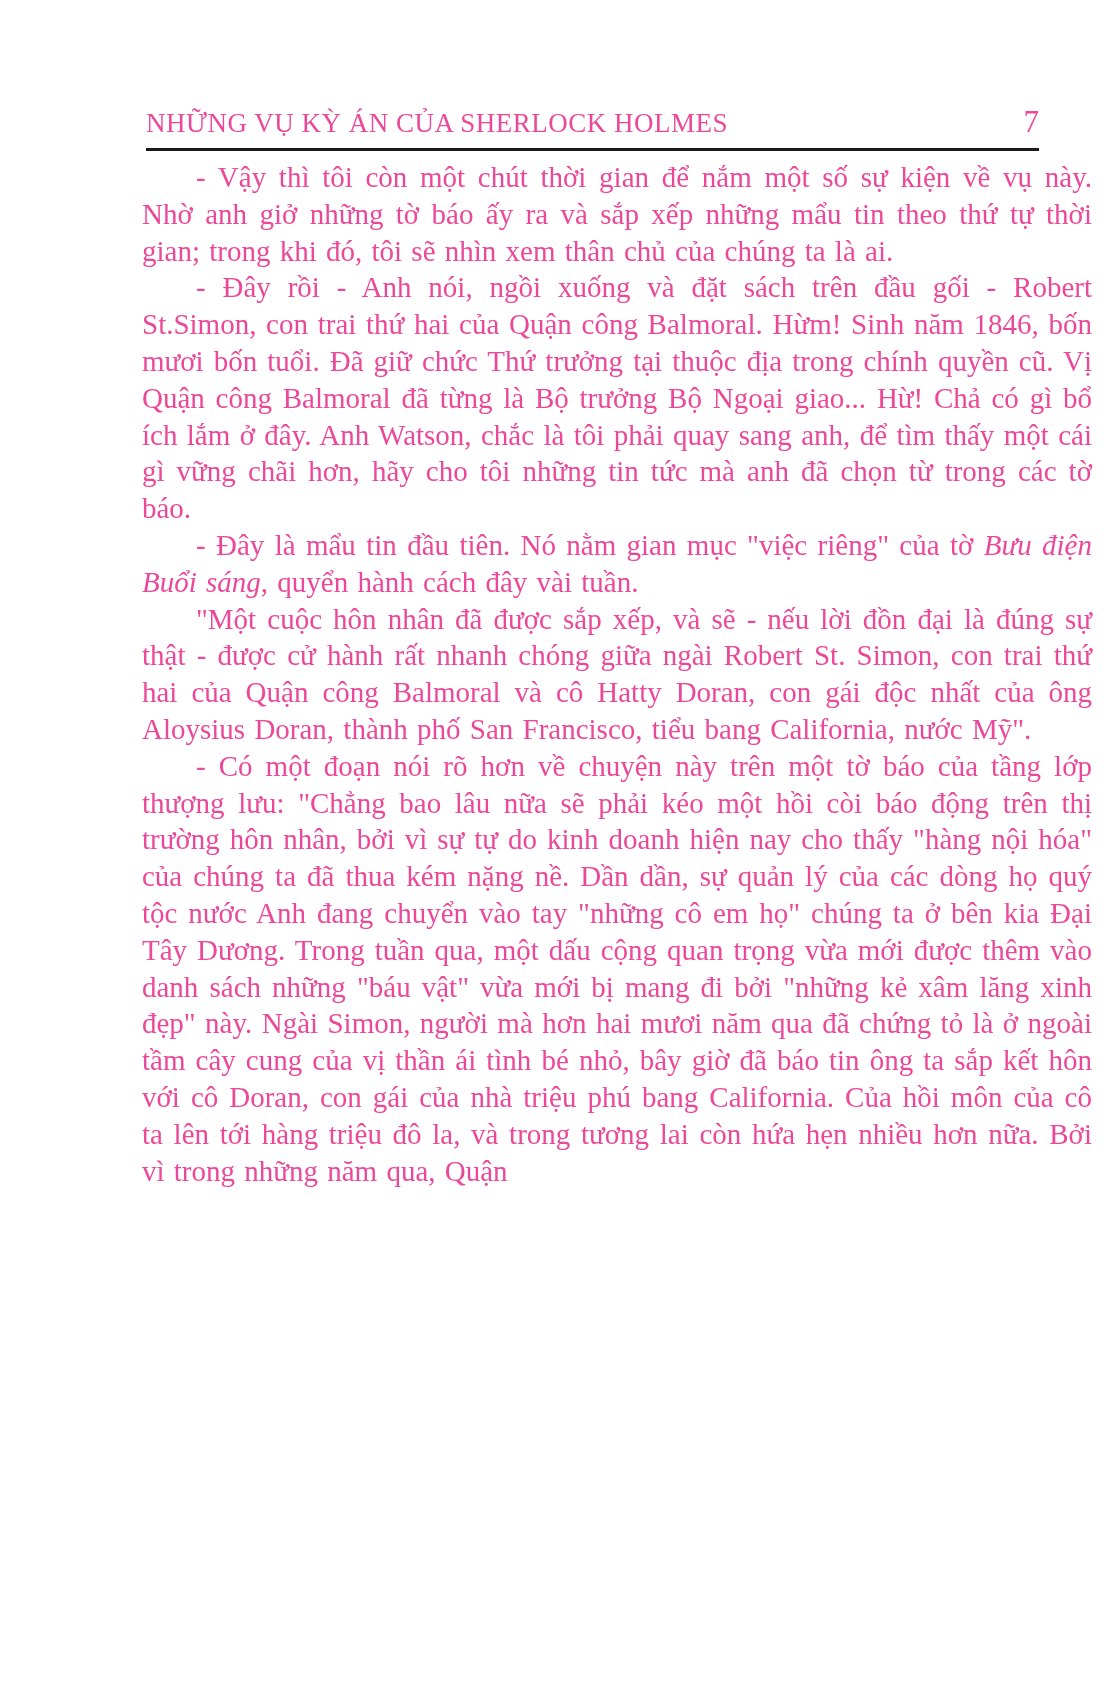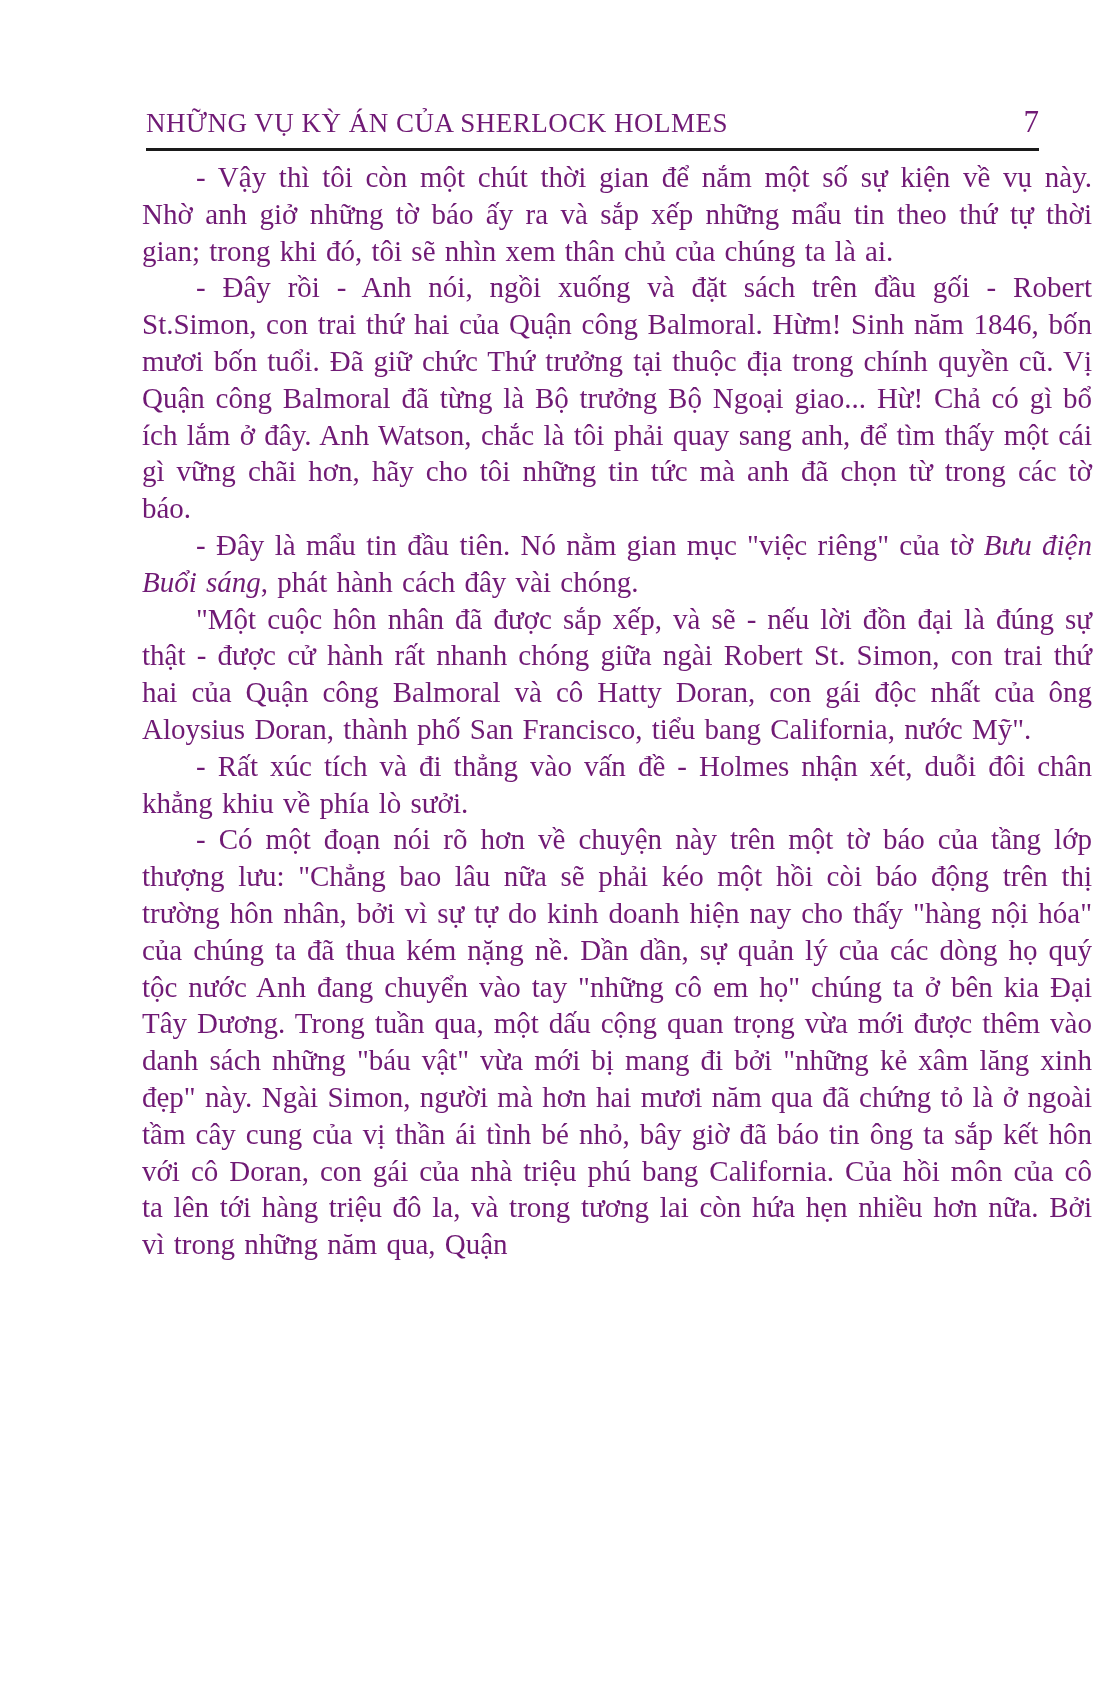--- a/index.html
+++ b/index.html
@@ -5,21 +5,21 @@
   html, body {
     margin: 0;
     padding: 0;
     background: #ffffff;
   }
   .page {
     position: relative;
     width: 1108px;
     height: 1700px;
     background: #ffffff;
-    color: #701a75;
+    color: #ec4899;
     font-family: "Liberation Serif", "DejaVu Serif", serif;
     box-sizing: border-box;
     padding: 106px 16px 0 142px;
     overflow: hidden;
   }
   .page-header {
     display: flex;
     justify-content: space-between;
     align-items: baseline;
     width: 893px;
@@ -66,19 +66,18 @@
   <header class="page-header">
     <span class="running-title">NHỮNG VỤ KỲ ÁN CỦA SHERLOCK HOLMES</span>
     <span class="page-number">7</span>
   </header>
 
   <hr class="header-rule">
 
   <main class="body-text" id="paragraphs">
       <p><span>- Vậy thì tôi còn một chút thời gian để nắm một số sự kiện về vụ này. Nhờ anh giở những tờ báo ấy ra và sắp xếp những mẩu tin theo thứ tự thời gian; trong khi đó, tôi sẽ nhìn xem thân chủ của chúng ta là ai.</span></p>
       <p><span>- Đây rồi - Anh nói, ngồi xuống và đặt sách trên đầu gối - Robert St.Simon, con trai thứ hai của Quận công Balmoral. Hừm! Sinh năm 1846, bốn mươi bốn tuổi. Đã giữ chức Thứ trưởng tại thuộc địa trong chính quyền cũ. Vị Quận công Balmoral đã từng là Bộ trưởng Bộ Ngoại giao... Hừ! Chả có gì bổ ích lắm ở đây. Anh Watson, chắc là tôi phải quay sang anh, để tìm thấy một cái gì vững chãi hơn, hãy cho tôi những tin tức mà anh đã chọn từ trong các tờ báo.</span></p>
-      <p><span>- Đây là mẩu tin đầu tiên. Nó nằm gian mục "việc riêng" của tờ </span><span class="italic">Bưu điện Buổi sáng</span><span>, phát hành cách đây vài chóng.</span></p>
+      <p><span>- Đây là mẩu tin đầu tiên. Nó nằm gian mục "việc riêng" của tờ </span><span class="italic">Bưu điện Buổi sáng</span><span>, quyển hành cách đây vài tuần.</span></p>
       <p><span>"Một cuộc hôn nhân đã được sắp xếp, và sẽ - nếu lời đồn đại là đúng sự thật - được cử hành rất nhanh chóng giữa ngài Robert St. Simon, con trai thứ hai của Quận công Balmoral và cô Hatty Doran, con gái độc nhất của ông Aloysius Doran, thành phố San Francisco, tiểu bang California, nước Mỹ".</span></p>
-      <p><span>- Rất xúc tích và đi thẳng vào vấn đề - Holmes nhận xét, duỗi đôi chân khẳng khiu về phía lò sưởi.</span></p>
       <p><span>- Có một đoạn nói rõ hơn về chuyện này trên một tờ báo của tầng lớp thượng lưu: "Chẳng bao lâu nữa sẽ phải kéo một hồi còi báo động trên thị trường hôn nhân, bởi vì sự tự do kinh doanh hiện nay cho thấy "hàng nội hóa" của chúng ta đã thua kém nặng nề. Dần dần, sự quản lý của các dòng họ quý tộc nước Anh đang chuyển vào tay "những cô em họ" chúng ta ở bên kia Đại Tây Dương. Trong tuần qua, một dấu cộng quan trọng vừa mới được thêm vào danh sách những "báu vật" vừa mới bị mang đi bởi "những kẻ xâm lăng xinh đẹp" này. Ngài Simon, người mà hơn hai mươi năm qua đã chứng tỏ là ở ngoài tầm cây cung của vị thần ái tình bé nhỏ, bây giờ đã báo tin ông ta sắp kết hôn với cô Doran, con gái của nhà triệu phú bang California. Của hồi môn của cô ta lên tới hàng triệu đô la, và trong tương lai còn hứa hẹn nhiều hơn nữa. Bởi vì trong những năm qua, Quận</span></p>
     </main>
 
 </div>
 
 </body></html>

